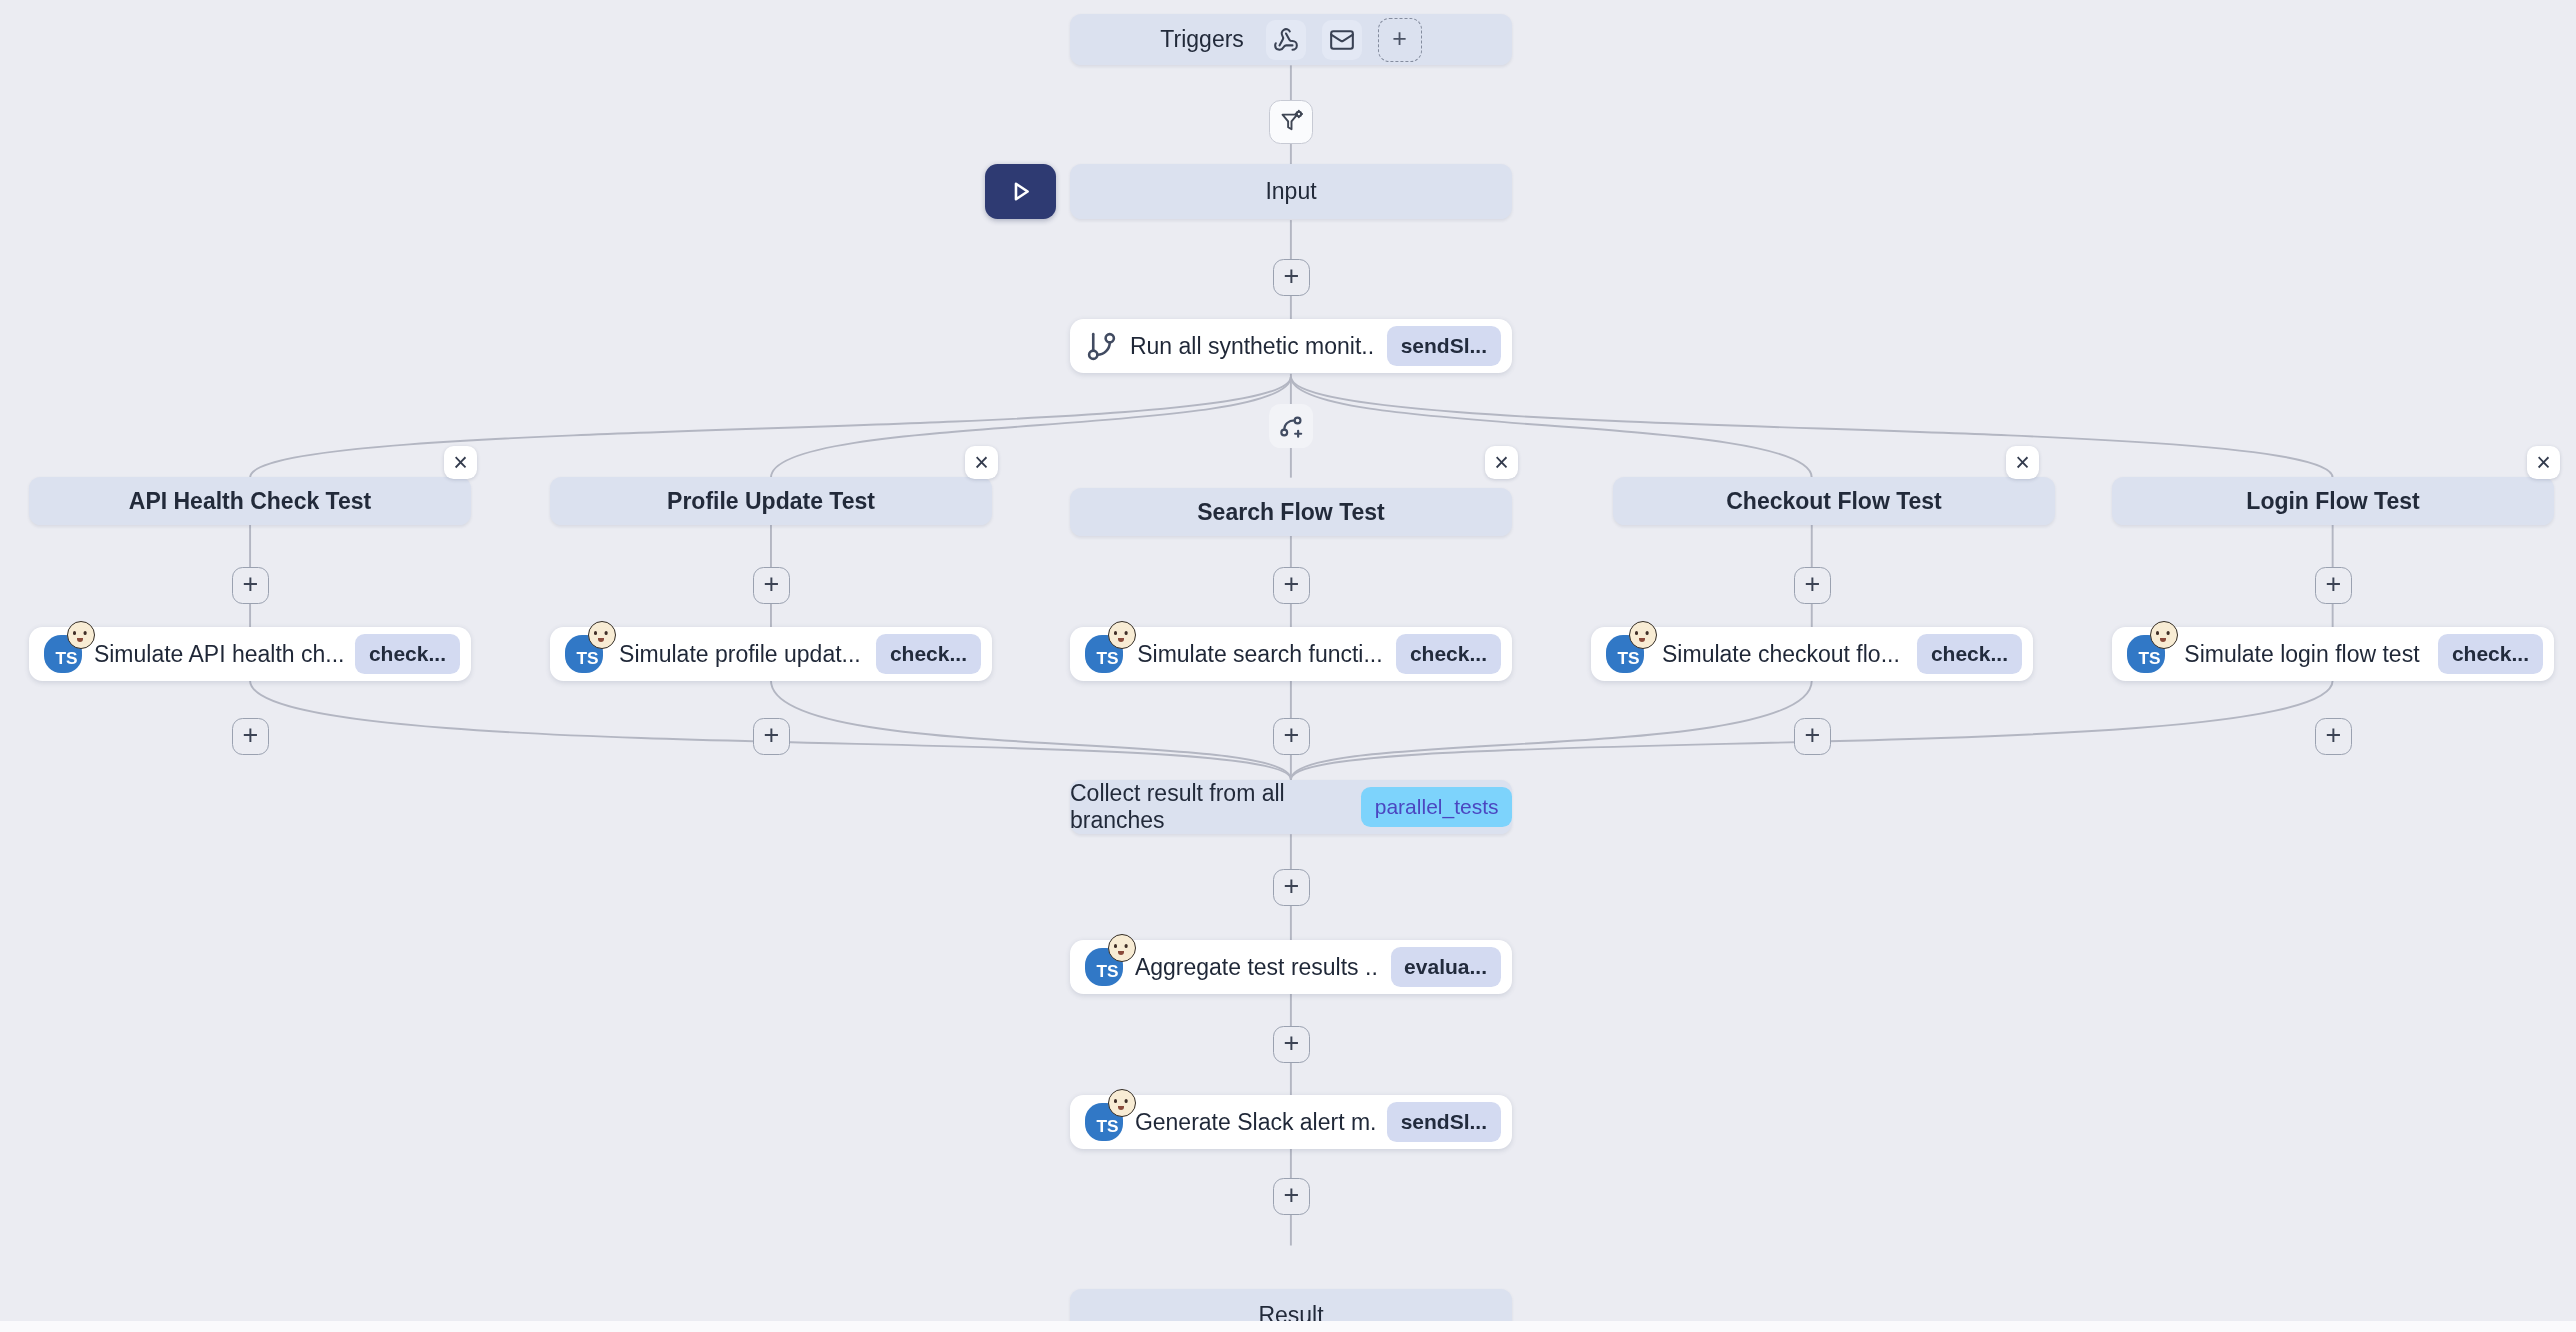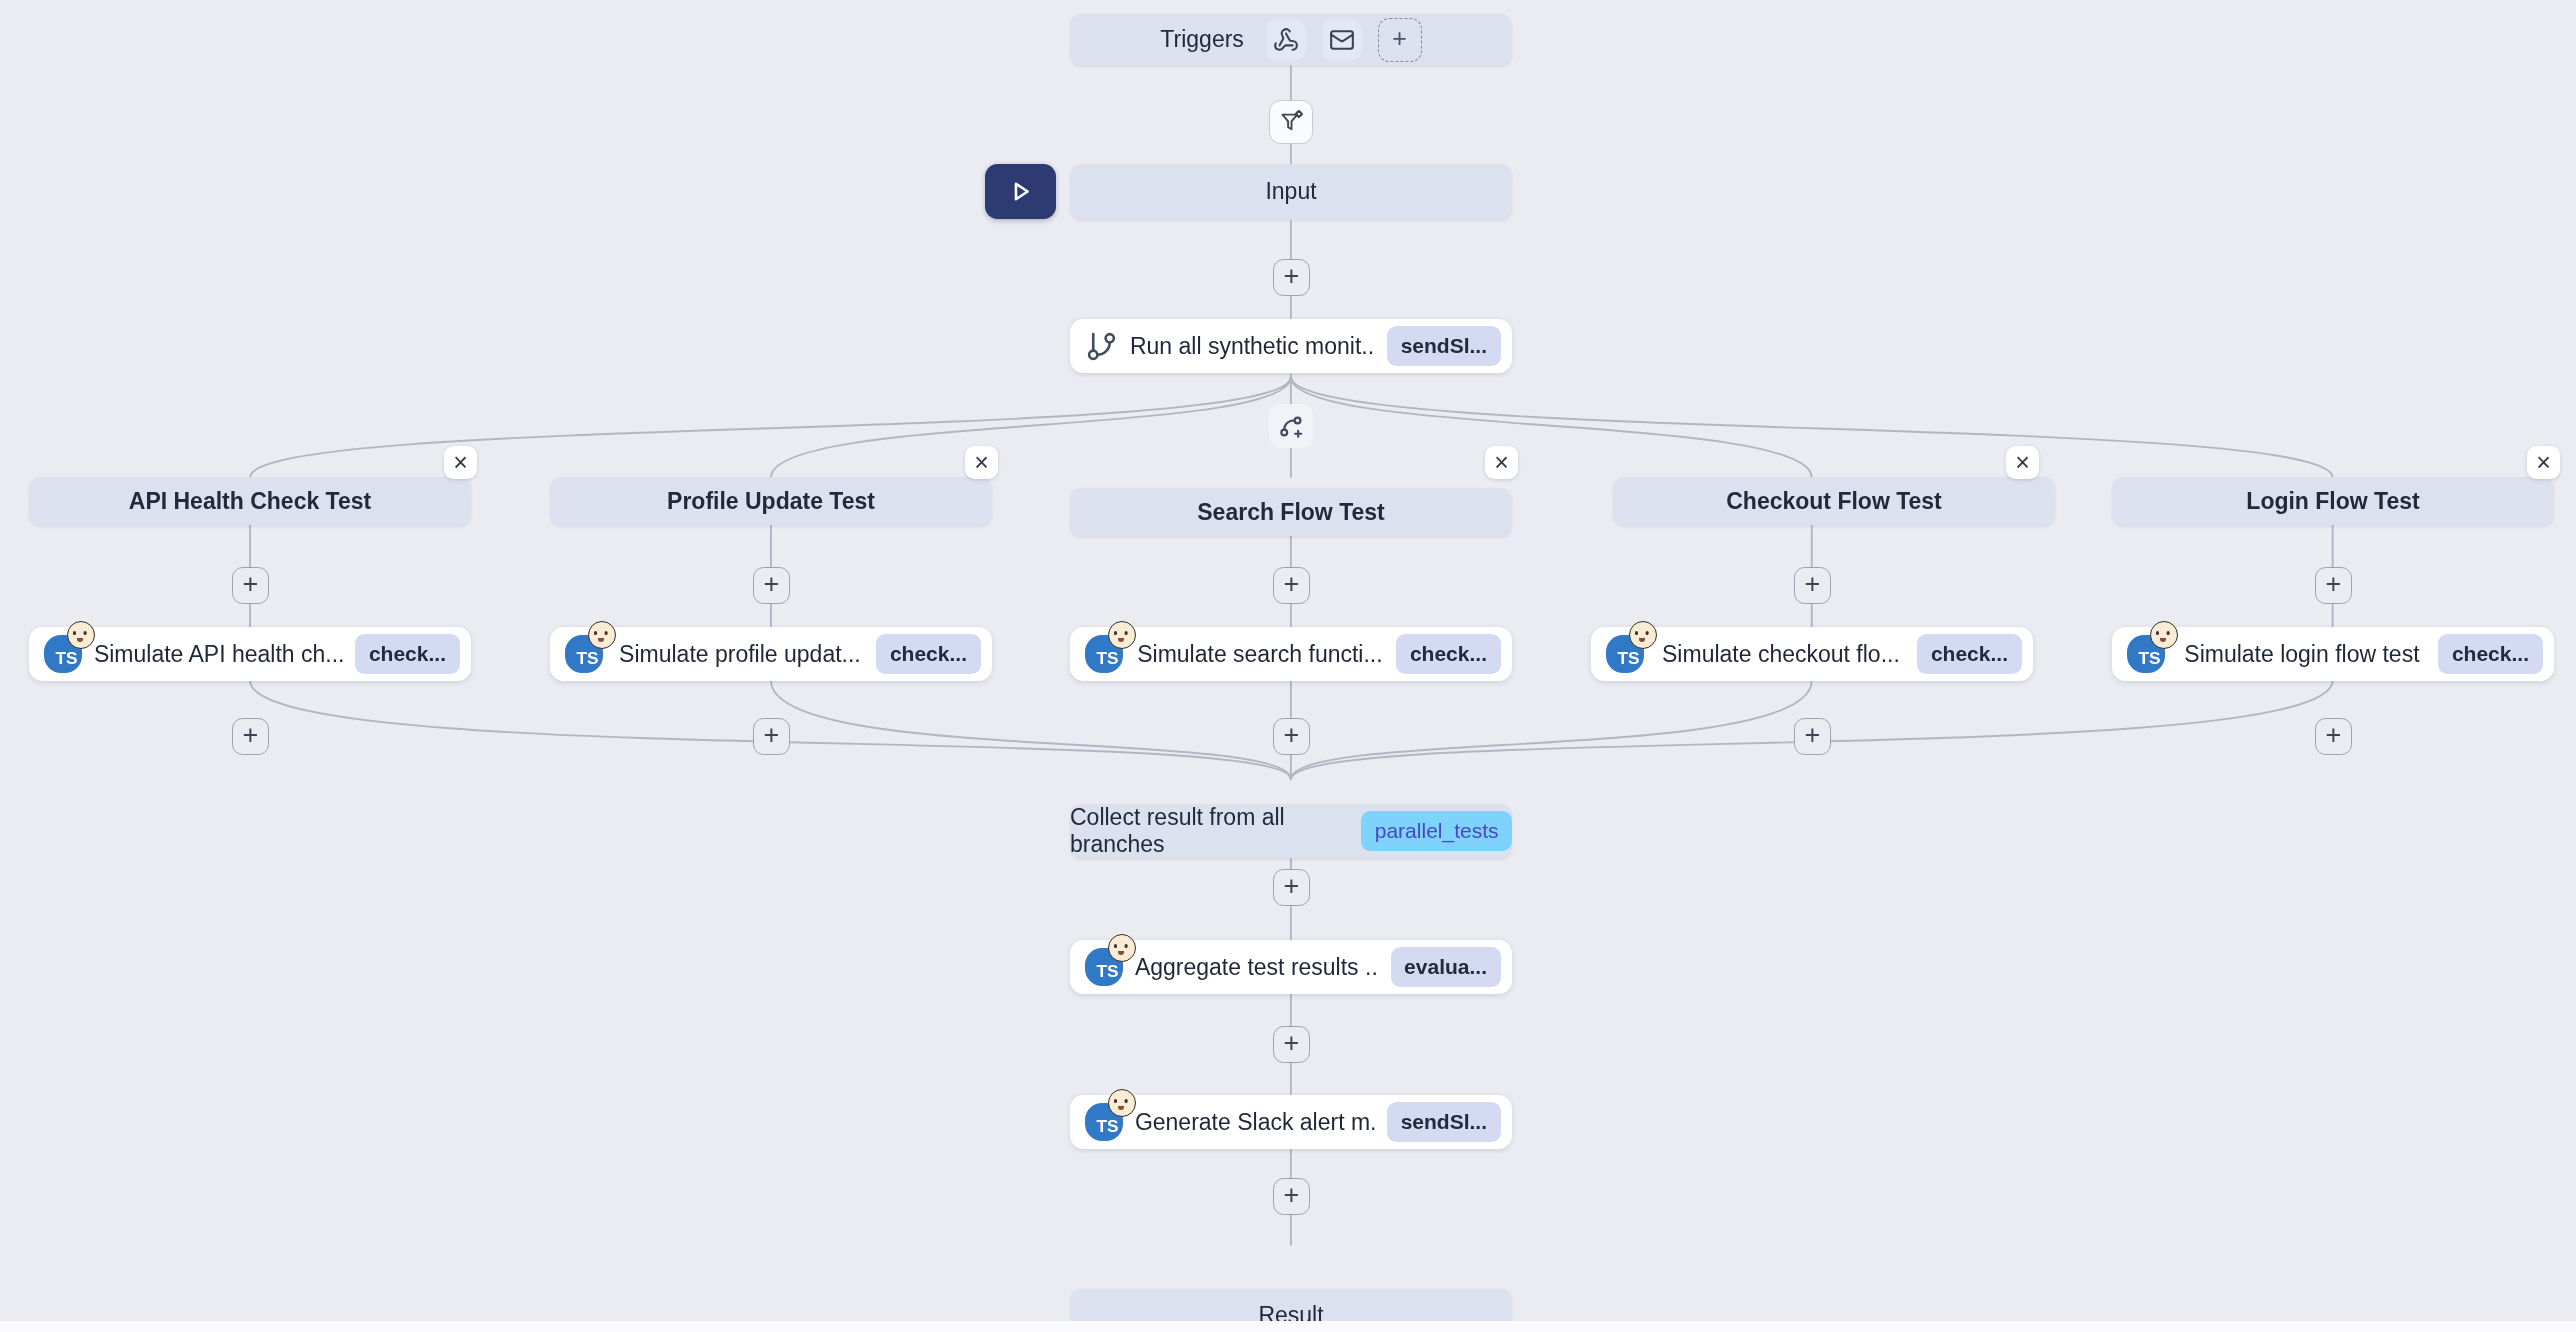--- a/index.html
+++ b/index.html
@@ -302,21 +302,21 @@
         <span class="face"></span>
       </span>
     <span class="label">Simulate login flow test</span>
     <span class="badge">check...</span>
   </div>
   <button class="plus-btn" style="left:2315px;top:718px;">
       <span>+</span>
     </button>
 </div>
 
-<div class="soft-node" style="left:1070px;top:780px;width:442px;height:54px;margin-top:24px;">
+<div class="soft-node" style="left:1070px;top:780px;width:442px;height:54px;">
   <span>Collect result from all branches</span>
   <span class="badge fn">parallel_tests</span>
 </div>
 
 <button class="plus-btn" style="left:1273px;top:869px;">
     <span>+</span>
   </button>
 
 <div class="white-node" style="left:1070px;top:940px;width:442px;">
   <span class="ts-icon">

